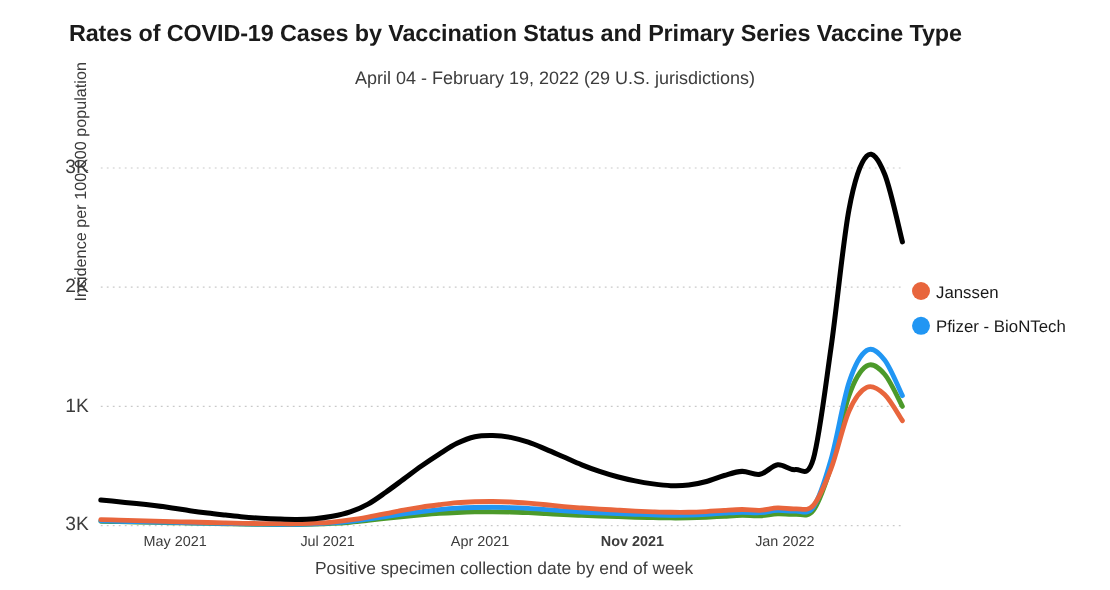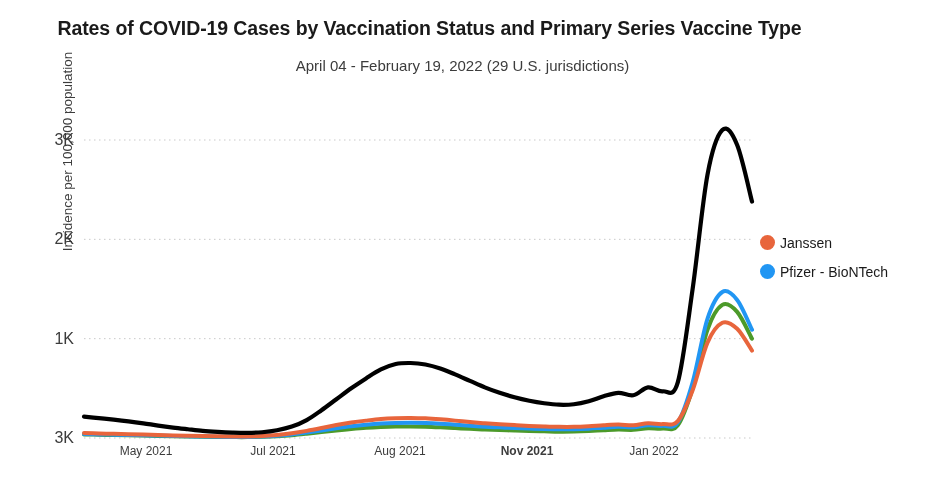--- a/index.html
+++ b/index.html
@@ -118,31 +118,32 @@
 </style>
 </head>
 <body>
 
 <div id="chart-root">
 
   <div class="chart-title">Rates of COVID-19 Cases by Vaccination Status and Primary Series Vaccine Type</div>
   <div class="chart-subtitle">April 04 - February 19, 2022 (29 U.S. jurisdictions)</div>
 
   <div class="ylabel">Incidence per 100,000 population</div>
+  <div class="xlabel">Positive specimen collection date by end of week</div>
 
   <div class="ytick-wrap" id="ytick-wrap">
       <div class="ytick" style="top: 438px;">3K</div>
       <div class="ytick" style="top: 338.667px;">1K</div>
       <div class="ytick" style="top: 239.333px;">2K</div>
       <div class="ytick" style="top: 140px;">3K</div>
     </div>
   <div id="xtick-wrap">
       <div class="xtick" style="left: 146px;">May 2021</div>
       <div class="xtick" style="left: 273px;">Jul 2021</div>
-      <div class="xtick" style="left: 400px;">Aug 2021</div>
+      <div class="xtick" style="left: 400px;">Apr 2021</div>
       <div class="xtick" style="left: 527px; font-weight: bold;">Nov 2021</div>
       <div class="xtick" style="left: 654px;">Jan 2022</div>
     </div>
 
   <svg class="plot-svg" id="plot-svg" width="925" height="492">
       <line x1="84" x2="752" y1="438" y2="438" stroke="#c9c9c9" stroke-width="1" stroke-dasharray="1.5 3.5"></line>
       <line x1="84" x2="752" y1="338.6666666666667" y2="338.6666666666667" stroke="#c9c9c9" stroke-width="1" stroke-dasharray="1.5 3.5"></line>
       <line x1="84" x2="752" y1="239.33333333333334" y2="239.33333333333334" stroke="#c9c9c9" stroke-width="1" stroke-dasharray="1.5 3.5"></line>
       <line x1="84" x2="752" y1="140" y2="140" stroke="#c9c9c9" stroke-width="1" stroke-dasharray="1.5 3.5"></line>
       <path d="M84.00,434.42 C86.47,434.47 93.90,434.62 98.84,434.72 C103.79,434.82 108.74,434.92 113.69,435.02 C118.64,435.12 123.59,435.22 128.53,435.32 C133.48,435.42 138.43,435.52 143.38,435.62 C148.33,435.72 153.27,435.81 158.22,435.91 C163.17,436.01 168.12,436.11 173.07,436.21 C178.01,436.31 182.96,436.41 187.91,436.51 C192.86,436.61 197.81,436.73 202.76,436.81 C207.70,436.89 212.65,436.96 217.60,437.01 C222.55,437.06 227.50,437.09 232.44,437.11 C237.39,437.12 242.34,437.16 247.29,437.11 C252.24,437.06 257.19,436.96 262.13,436.81 C267.08,436.66 272.03,436.48 276.98,436.21 C281.93,435.95 286.87,435.63 291.82,435.22 C296.77,434.80 301.72,434.26 306.67,433.73 C311.61,433.20 316.56,432.59 321.51,432.04 C326.46,431.49 331.41,430.95 336.36,430.45 C341.30,429.95 346.25,429.49 351.20,429.06 C356.15,428.63 361.10,428.20 366.04,427.87 C370.99,427.54 375.94,427.29 380.89,427.07 C385.84,426.86 390.79,426.68 395.73,426.58 C400.68,426.48 405.63,426.46 410.58,426.48 C415.53,426.49 420.47,426.54 425.42,426.68 C430.37,426.81 435.32,427.04 440.27,427.27 C445.21,427.50 450.16,427.80 455.11,428.07 C460.06,428.33 465.01,428.61 469.96,428.86 C474.90,429.11 479.85,429.36 484.80,429.56 C489.75,429.76 494.70,429.89 499.64,430.05 C504.59,430.22 509.54,430.38 514.49,430.55 C519.44,430.72 524.39,430.91 529.33,431.05 C534.28,431.18 539.23,431.25 544.18,431.34 C549.13,431.44 554.07,431.61 559.02,431.64 C563.97,431.68 568.92,431.64 573.87,431.54 C578.81,431.44 583.76,431.26 588.71,431.05 C593.66,430.83 598.61,430.50 603.56,430.25 C608.50,430.00 613.45,429.62 618.40,429.56 C623.35,429.49 628.30,430.07 633.24,429.85 C638.19,429.64 643.14,428.48 648.09,428.27 C653.04,428.05 657.99,429.06 662.93,428.56 C667.88,428.07 672.83,431.99 677.78,425.29 C682.73,418.58 687.67,404.26 692.62,388.33 C697.57,372.41 702.52,343.63 707.47,329.73 C712.41,315.82 717.36,307.87 722.31,304.89 C727.26,301.91 732.21,306.22 737.16,311.85 C742.10,317.48 749.53,334.20 752.00,338.67" fill="none" stroke="#4C9A2A" stroke-width="4.0" stroke-linecap="round" stroke-linejoin="round"></path>

